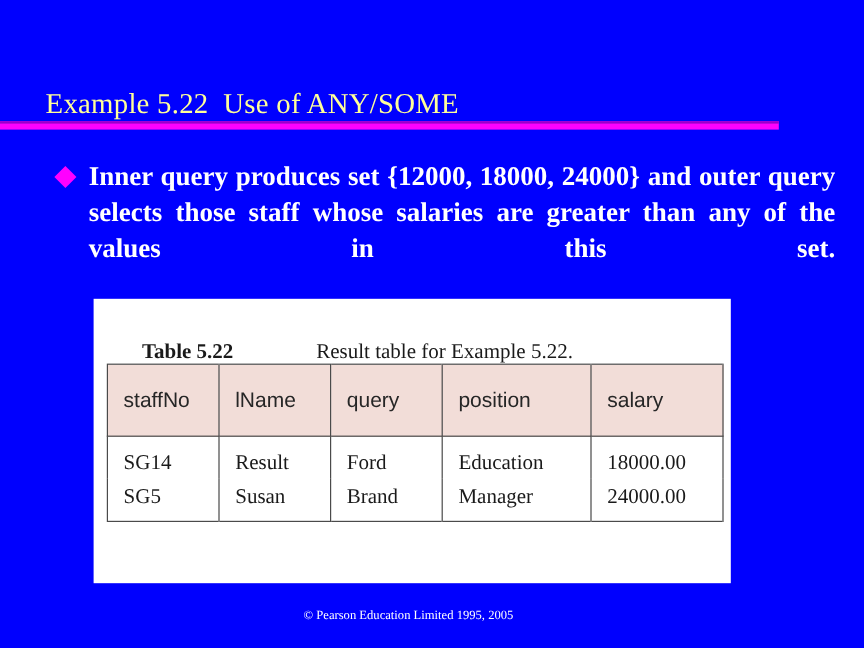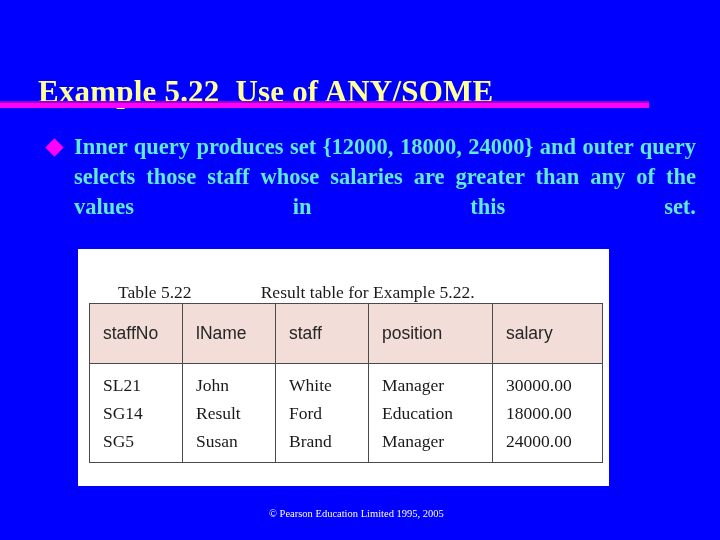--- a/index.html
+++ b/index.html
@@ -19,22 +19,22 @@
     height: 540px;
     background: #0000fe;
   }
 
   
   .title {
     position: absolute;
     left: 38px;
     top: 74px;
     font-family: "Liberation Serif", "DejaVu Serif", serif;
-    font-weight: bold;
-    font-size: 31px;
+    font-weight: normal;
+    font-size: 24px;
     color: #ffff99;
     letter-spacing: 0.2px;
     white-space: pre;
   }
   .title-rule {
     position: absolute;
     left: 0px;
     top: 101px;
     width: 649px;
     height: 7px;
@@ -56,21 +56,21 @@
     flex: 0 0 auto;
     width: 13px;
     height: 13px;
     background: #ff00ff;
     transform: rotate(45deg);
     margin-top: 9px;
     margin-right: 13px;
   }
   .bullet-text {
     flex: 1 1 auto;
-    color: #5eead4;
+    color: #ffffff;
     font-family: "Liberation Serif", "DejaVu Serif", serif;
     font-weight: bold;
     font-size: 22.5px;
     line-height: 30px;
     text-align: justify;
     text-justify: inter-word;
   }
   .bullet-text::after {
     content: "";
     display: inline-block;
@@ -90,21 +90,21 @@
   .panel-caption {
     position: absolute;
     left: 14px;
     top: 12px;
     font-family: "Liberation Serif", "DejaVu Serif", serif;
     font-size: 17.5px;
     color: #1a1a1a;
     white-space: pre;
   }
   .panel-caption .cap-label {
-    font-weight: normal;
+    font-weight: bold;
   }
   .panel-caption .cap-desc {
     font-weight: normal;
     margin-left: 28px;
   }
 
   .data-table {
     position: absolute;
     left: 11px;
     top: 54px;
@@ -153,21 +153,20 @@
 
   
   .footer-copyright {
     position: absolute;
     left: 253px;
     top: 508px;
     font-family: "Liberation Serif", "DejaVu Serif", serif;
     font-size: 10.5px;
     color: #ffffff;
     white-space: pre;
-    margin-left: 16px;
   }
   .footer-pagenum {
     position: absolute;
     left: 672px;
     top: 497px;
     font-family: "Liberation Serif", "DejaVu Serif", serif;
     font-size: 9.5px;
     font-weight: bold;
     color: #ffffff;
     white-space: pre;
@@ -199,33 +198,26 @@
         <col class="col-staffno">
         <col class="col-fname">
         <col class="col-lname">
         <col class="col-position">
         <col class="col-salary">
       </colgroup>
       <thead>
         <tr>
           <th>staffNo</th>
           <th>lName</th>
-          <th>staff</th>
+          <th>query</th>
           <th>position</th>
           <th>salary</th>
         </tr>
       </thead>
       <tbody>
-        <tr>
-          <td>SL21</td>
-          <td>John</td>
-          <td>White</td>
-          <td>Manager</td>
-          <td>30000.00</td>
-        </tr>
         <tr>
           <td>SG14</td>
           <td>Result</td>
           <td>Ford</td>
           <td>Education</td>
           <td>18000.00</td>
         </tr>
         <tr>
           <td>SG5</td>
           <td>Susan</td>

